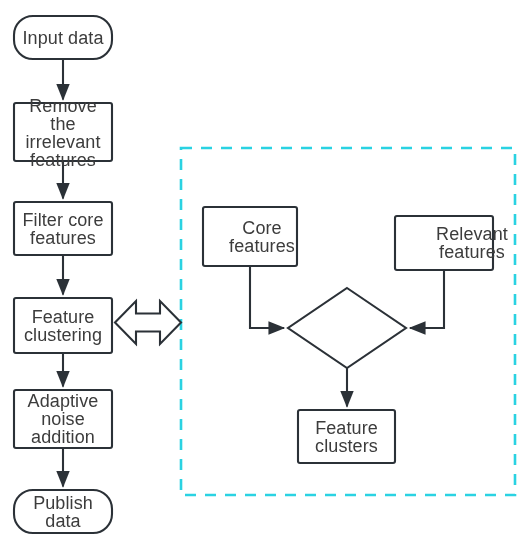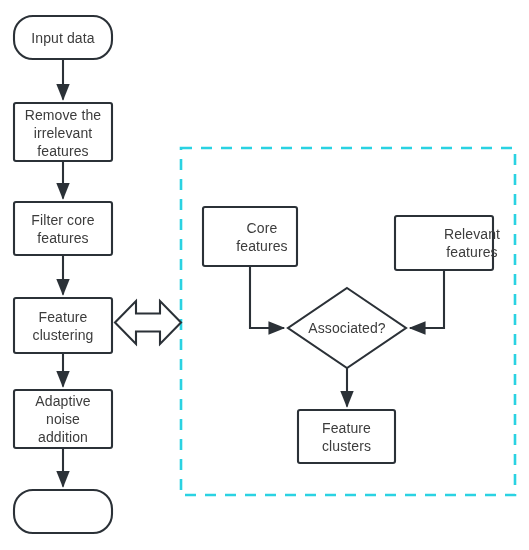--- a/index.html
+++ b/index.html
@@ -24,21 +24,21 @@
     width: 529px;
     height: 550px;
   }
   .node-label {
     position: absolute;
     display: flex;
     align-items: center;
     justify-content: center;
     text-align: center;
     color: #3c3c3c;
-    font-size: 14px;
+    font-size: 18px;
     line-height: 18px;
     letter-spacing: 0.1px;
     white-space: pre-line;
     pointer-events: none;
   }
   .diamond-label {
     font-size: 14px;
   }
 </style>
 </head>
@@ -104,25 +104,25 @@
   <div class="node-label" style="left:14px; top:202px; width:98px; height:53px;">Filter core
 features</div>
 
   <div class="node-label" style="left:14px; top:298px; width:98px; height:55px;">Feature
 clustering</div>
 
   <div class="node-label" style="left:14px; top:390px; width:98px; height:58px;">Adaptive
 noise
 addition</div>
 
+  <div class="node-label" style="left:14px; top:490px; width:98px; height:43px;">Publish data</div>
 
   <div class="node-label" style="left:203px; top:207px; width:94px; height:59px;padding-left:12px;">Core
 features</div>
 
   <div class="node-label" style="left:395px; top:216px; width:98px; height:54px;padding-left:28px;">Relevant
 features</div>
 
-  <div class="node-label diamond-label" style="left:288px; top:308px; width:118px; height:40px;">Associated?</div>
 
   <div class="node-label" style="left:298px; top:410px; width:97px; height:53px;">Feature
 clusters</div>
 
 </div>
 
 </body></html>

